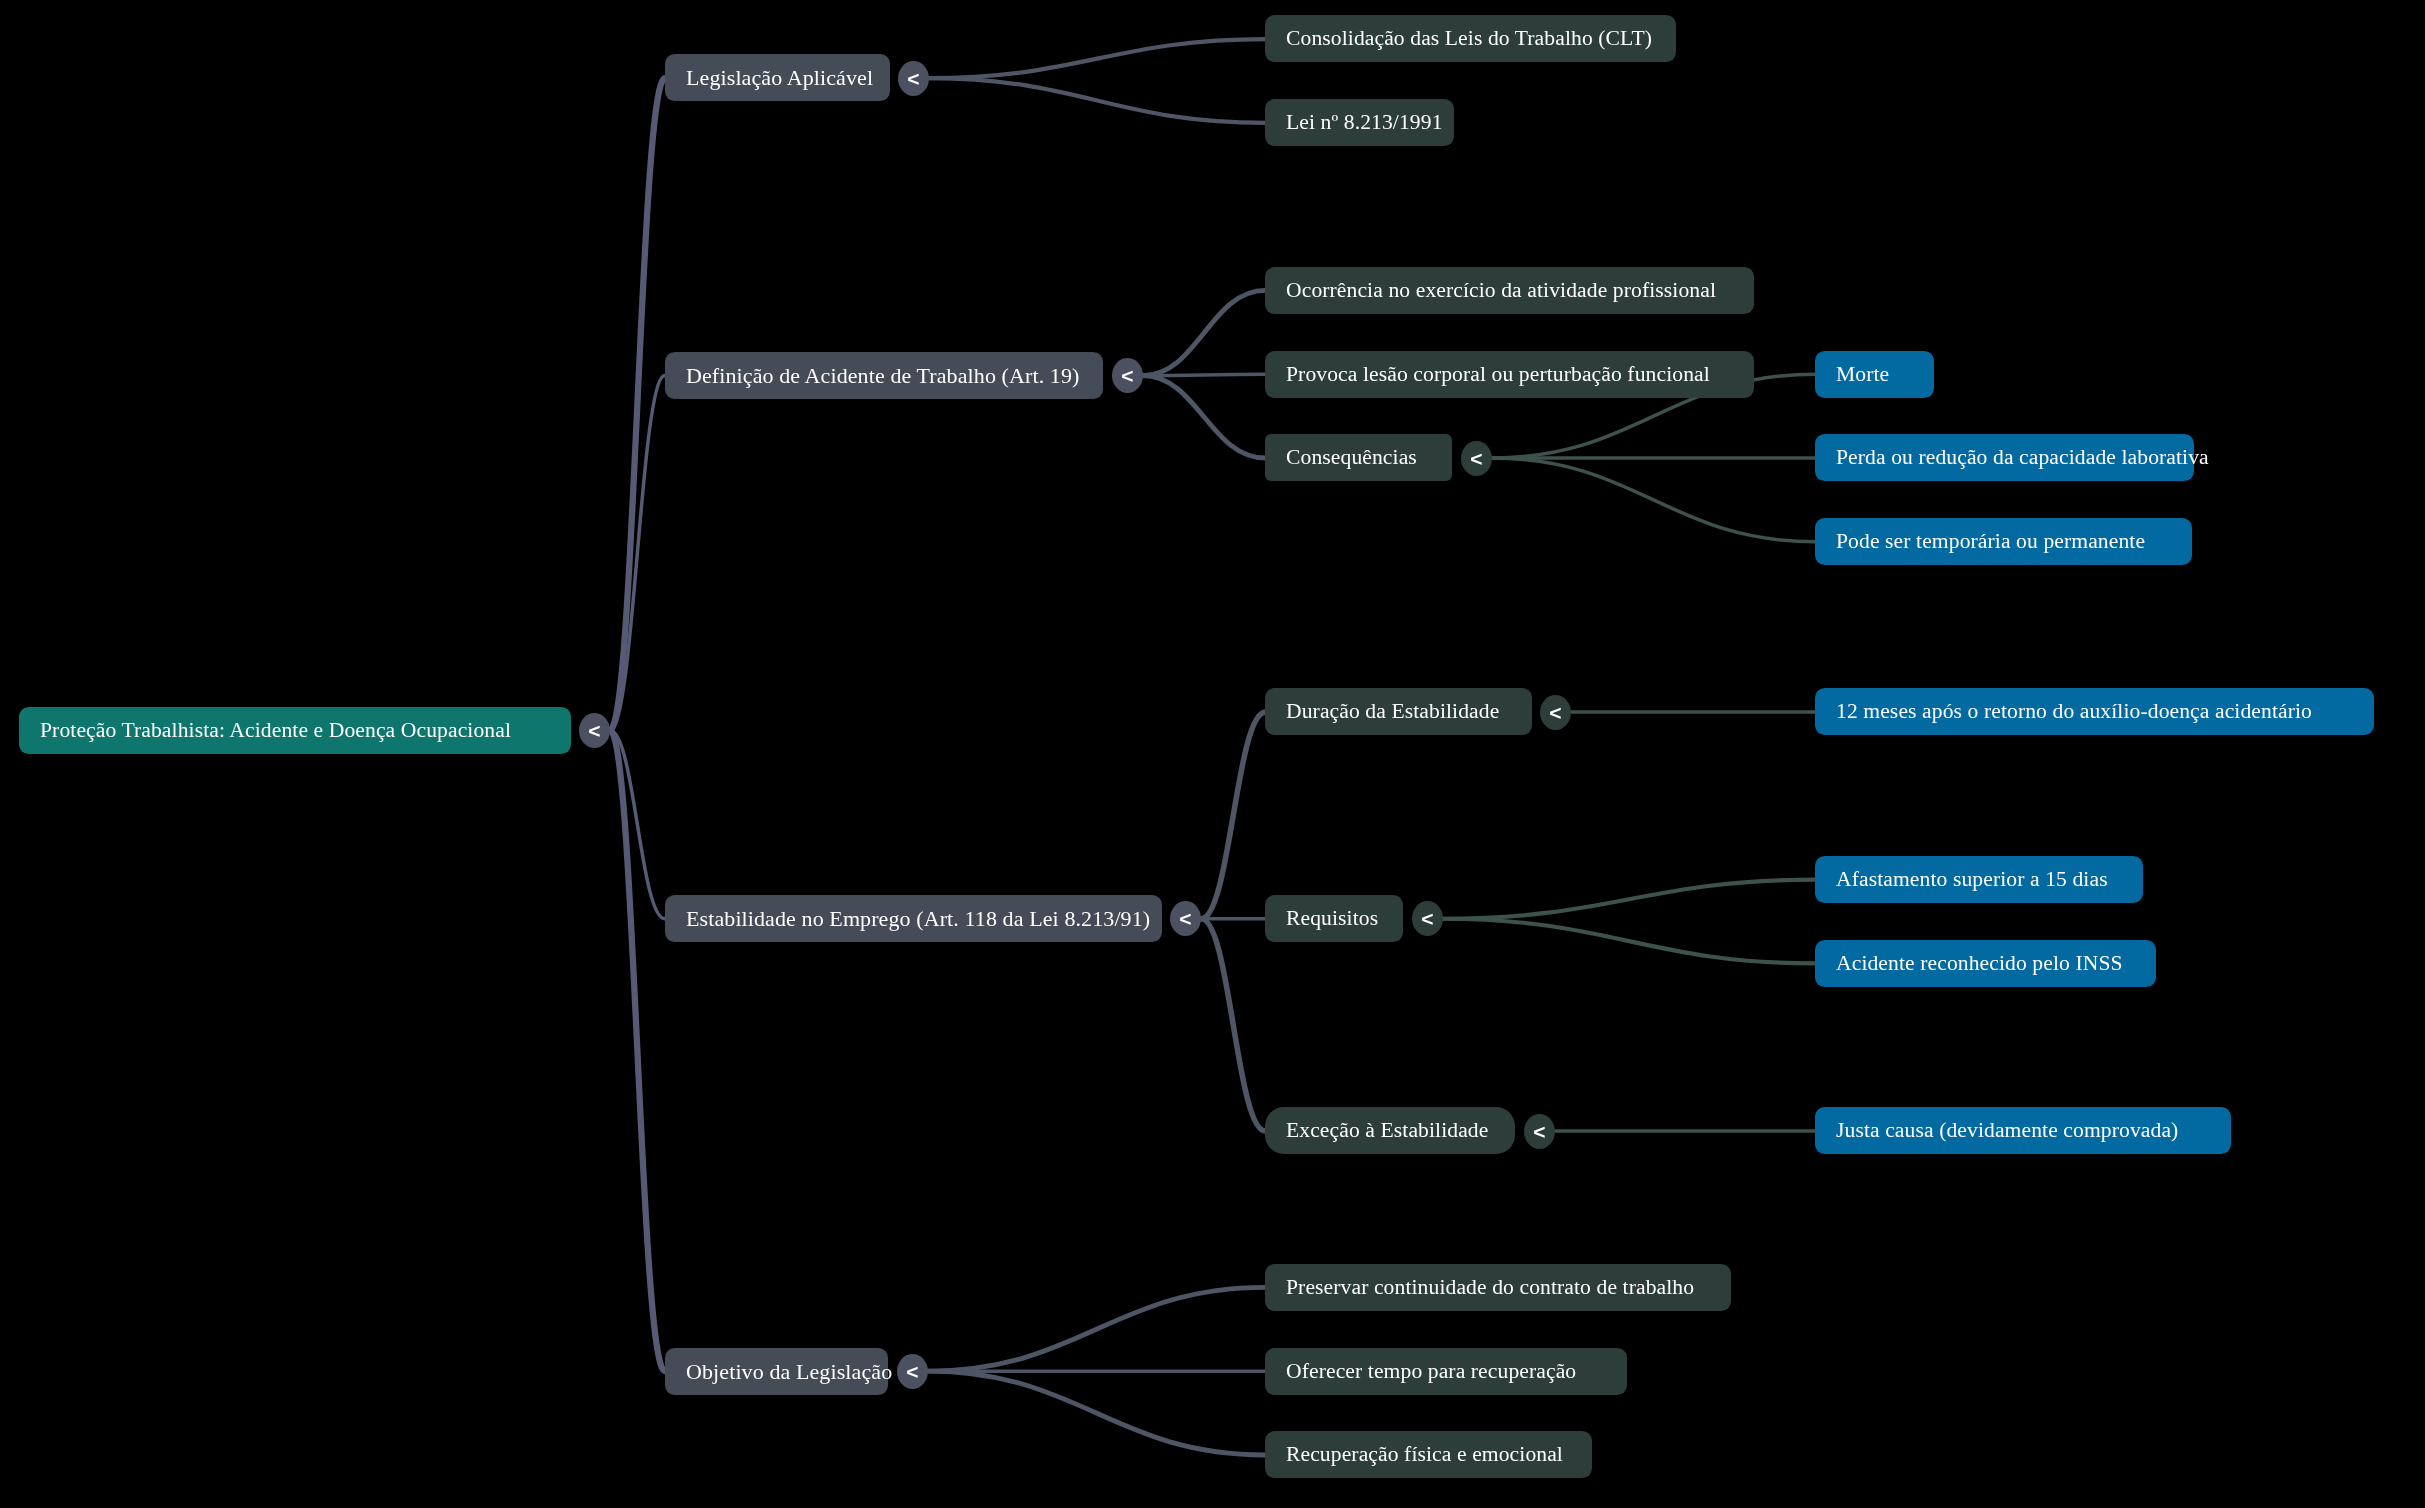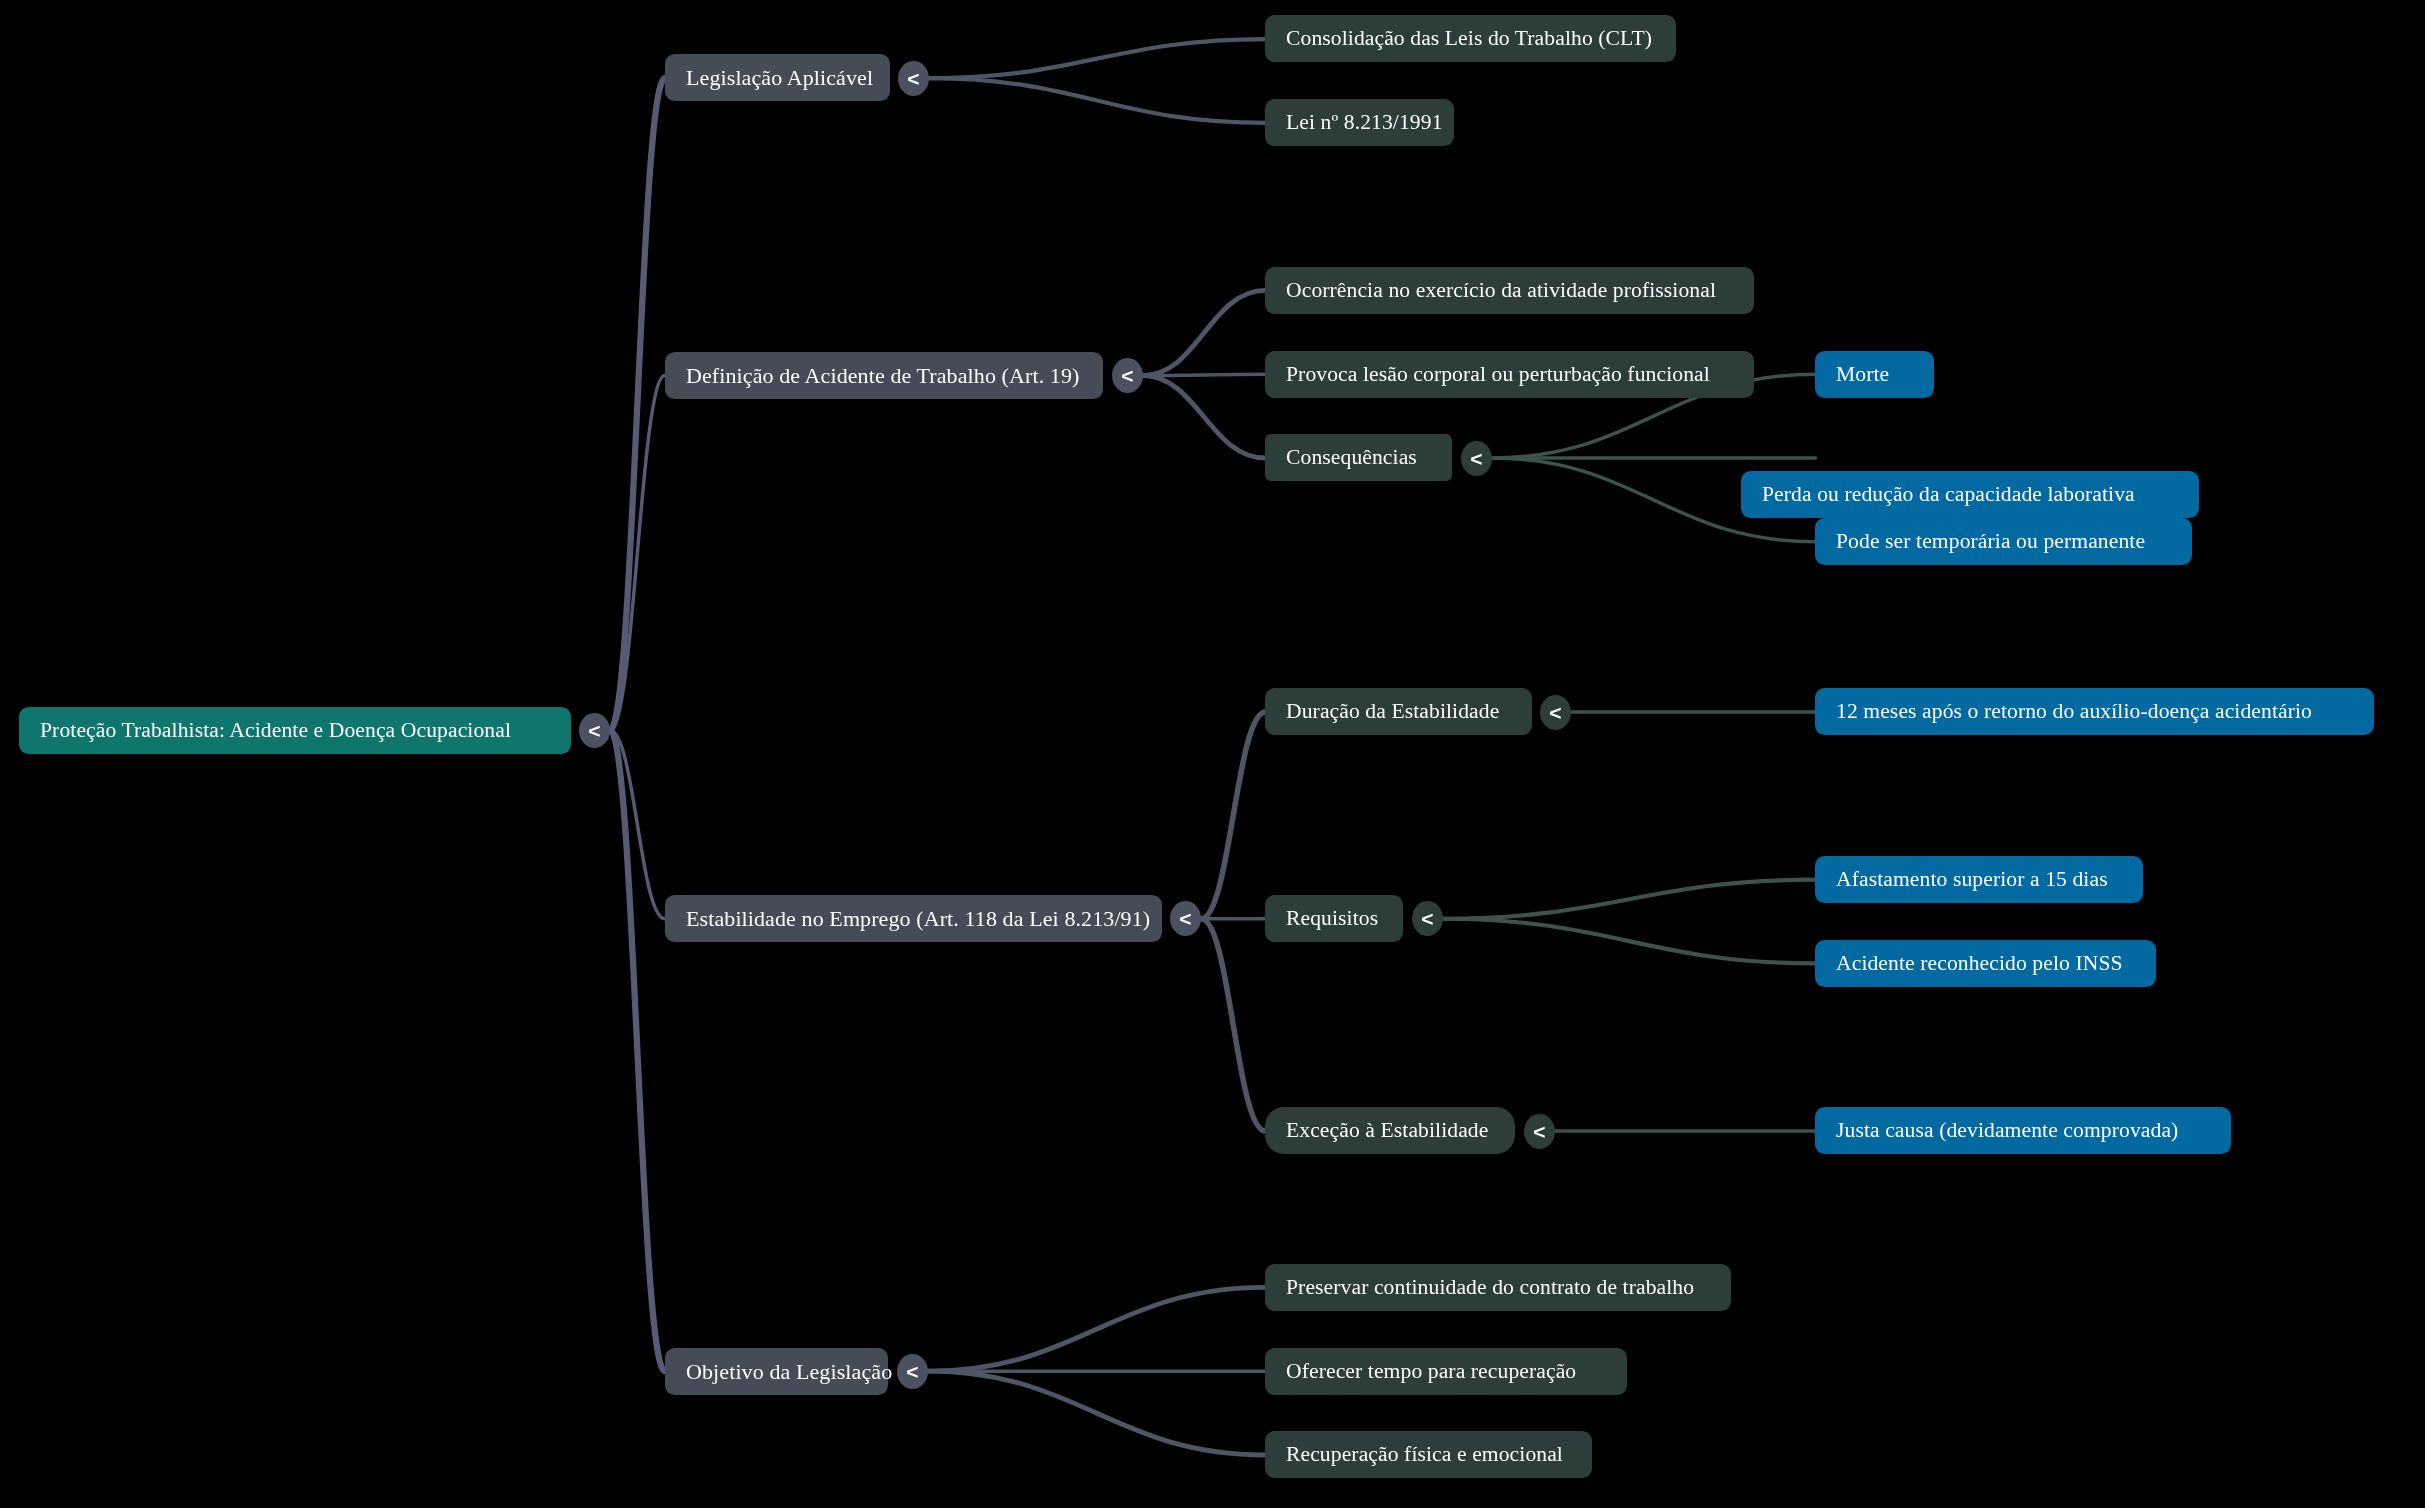--- a/index.html
+++ b/index.html
@@ -96,21 +96,21 @@
       <div class="node lvl3" style="left: 1265px; top: 351px; width: 489px; height: 47px;">
         <span>Provoca lesão corporal ou perturbação funcional</span>
       </div>
       <div class="node lvl3" style="left: 1265px; top: 434px; width: 187px; height: 47px; border-radius: 6px;">
         <span>Consequências</span>
       </div>
       <div class="toggle t-green" style="left: 1461px; top: 441px;">&lt;</div>
       <div class="node lvl4" style="left: 1815px; top: 351px; width: 119px; height: 47px;">
         <span>Morte</span>
       </div>
-      <div class="node lvl4" style="left: 1741px; top: 434px; width: 458px; height: 47px; margin-top: 37px;">
+      <div class="node lvl4" style="left: 1815px; top: 434px; width: 379px; height: 47px;">
         <span>Perda ou redução da capacidade laborativa</span>
       </div>
       <div class="node lvl4" style="left: 1815px; top: 518px; width: 377px; height: 47px;">
         <span>Pode ser temporária ou permanente</span>
       </div>
       <div class="node lvl2" style="left: 665px; top: 895px; width: 497px; height: 47px;">
         <span>Estabilidade no Emprego (Art. 118 da Lei 8.213/91)</span>
       </div>
       <div class="toggle t-gray" style="left: 1170px; top: 901px;">&lt;</div>
       <div class="node lvl3" style="left: 1265px; top: 688px; width: 267px; height: 47px;">

